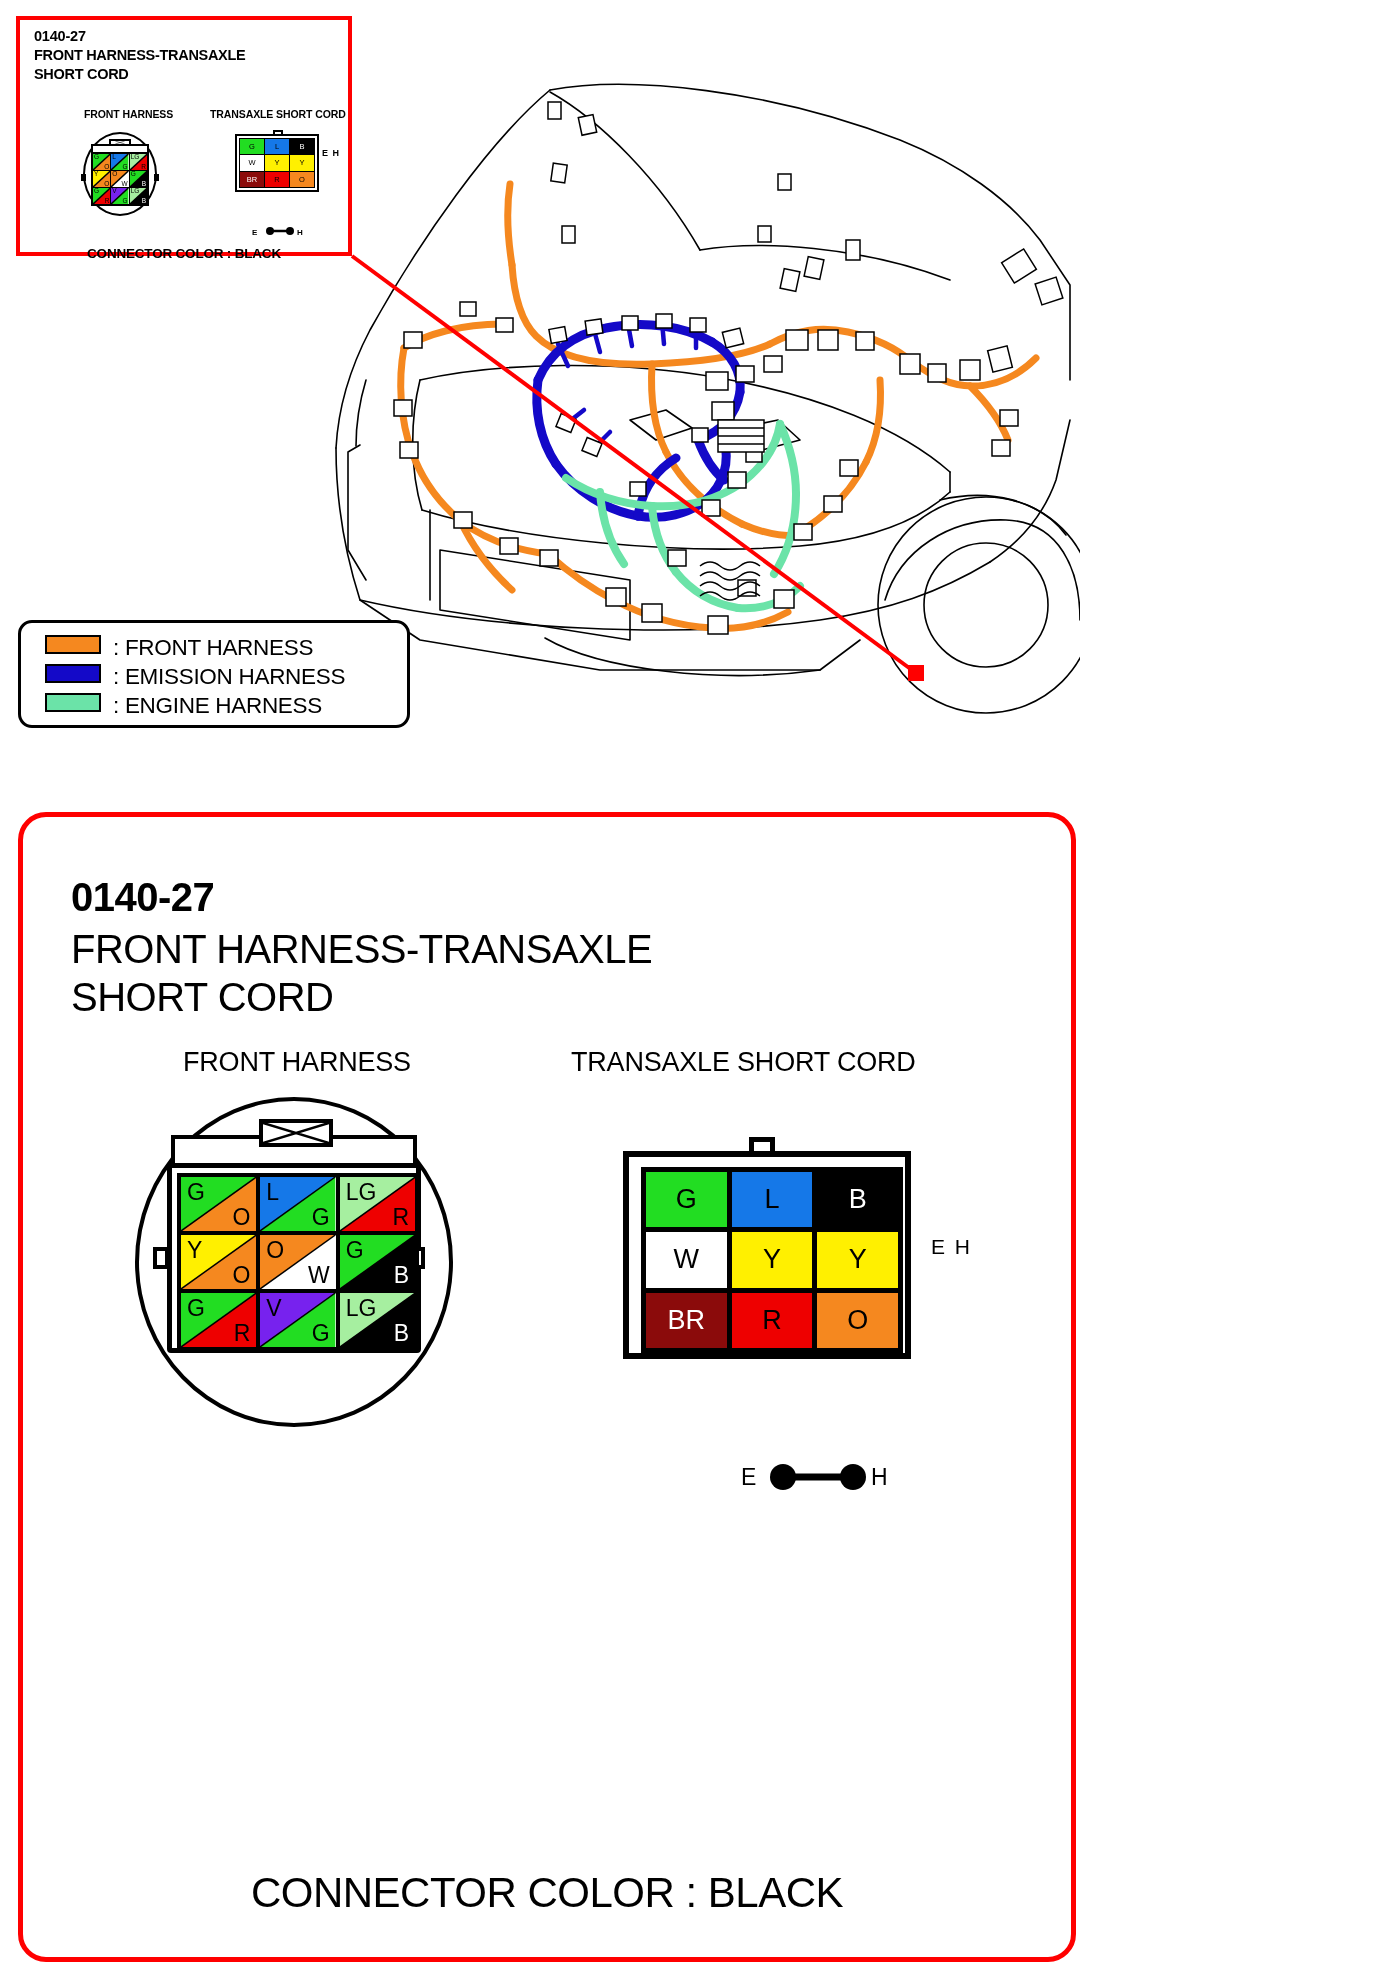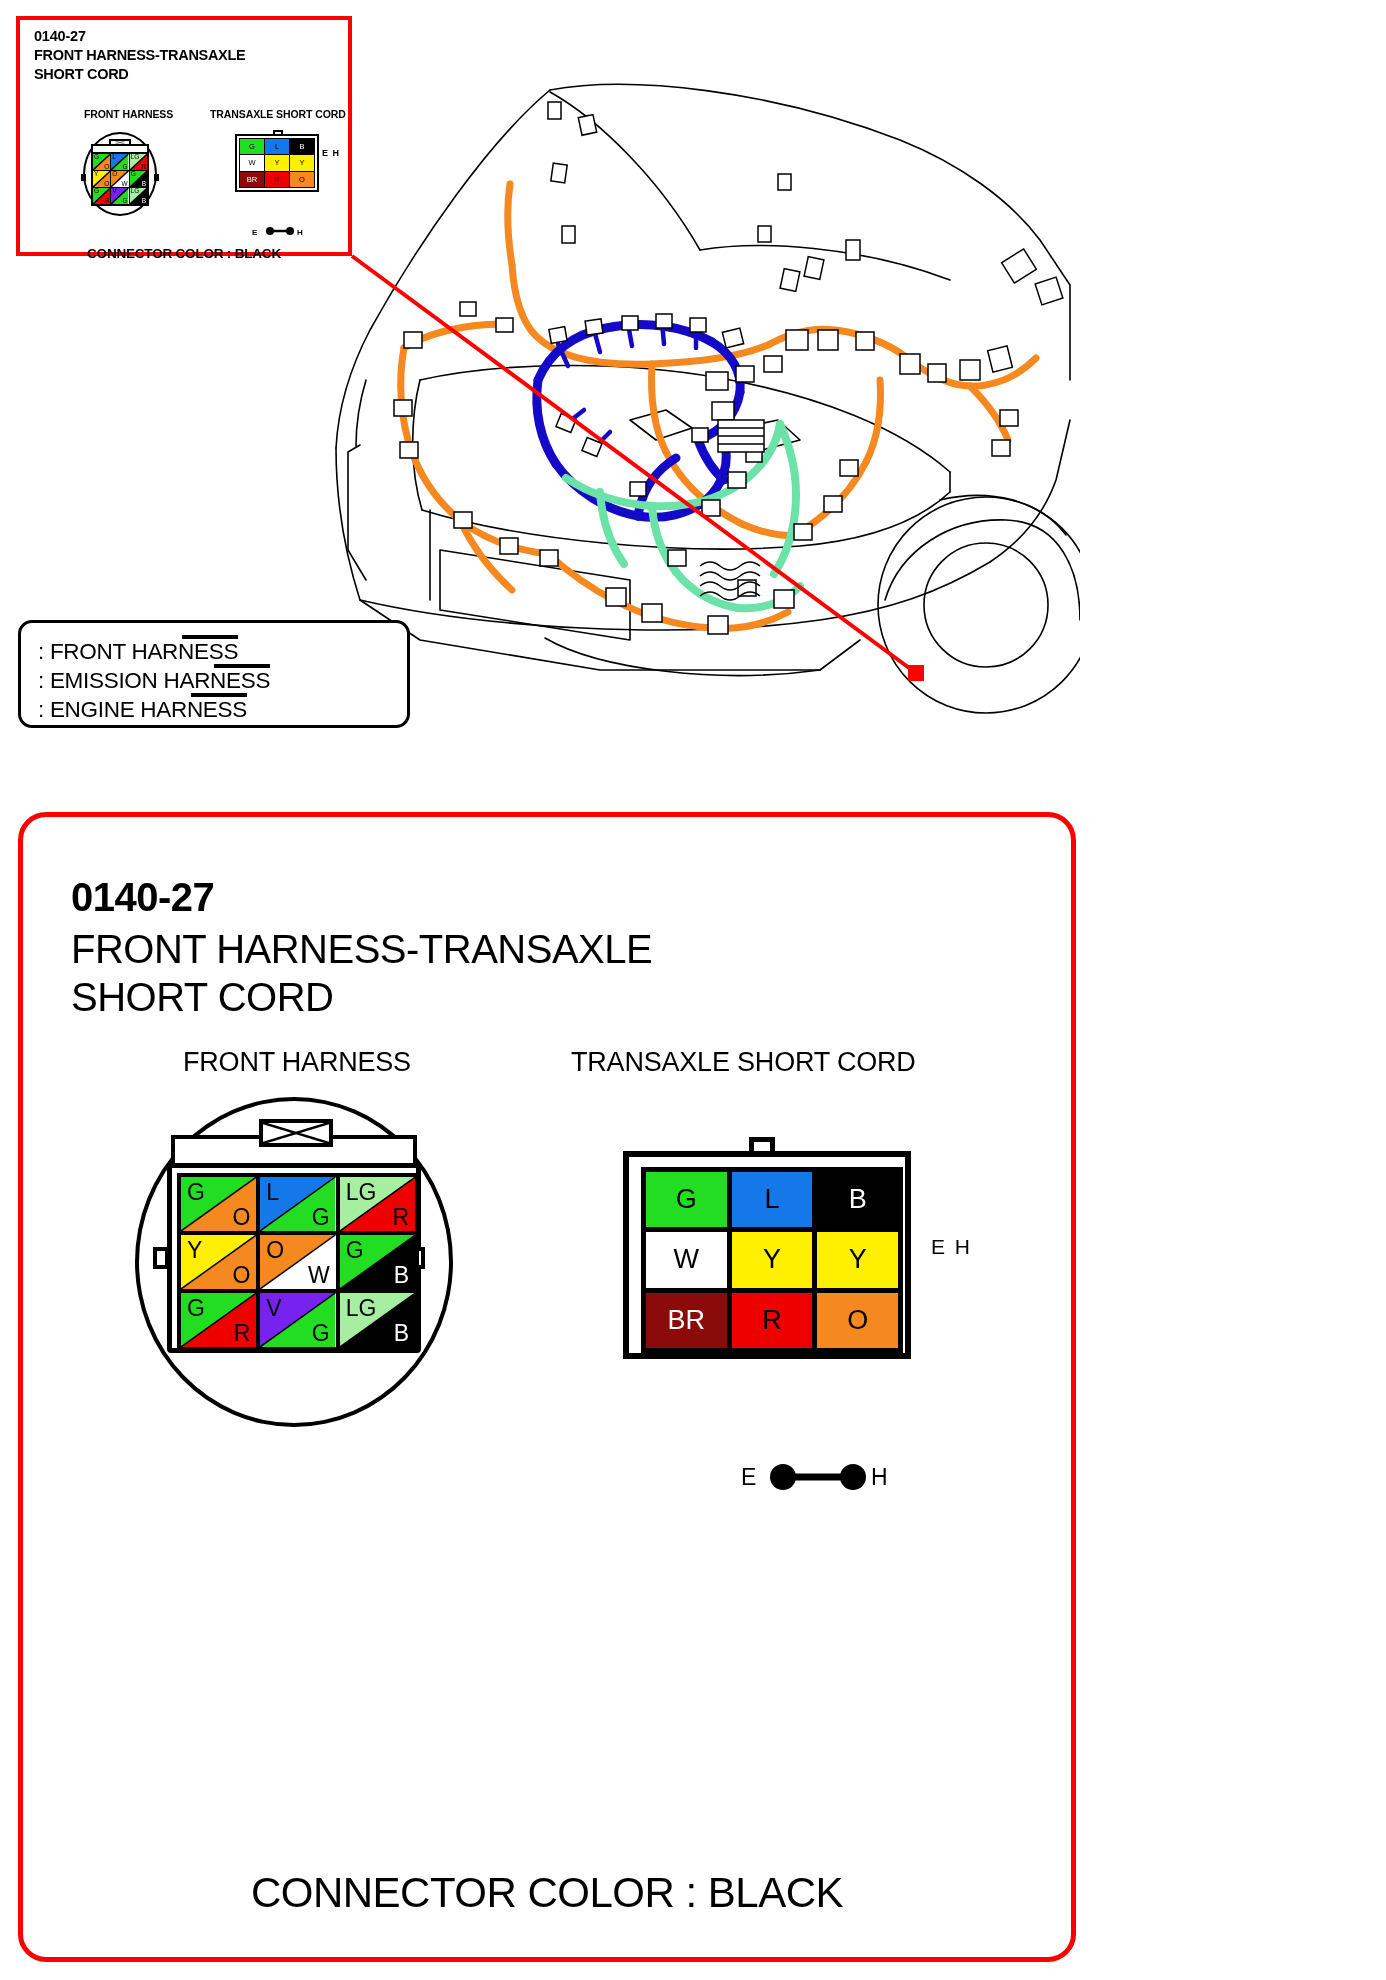--- a/index.html
+++ b/index.html
@@ -45,21 +45,21 @@
   #pointer-svg{position:absolute;left:0;top:0;width:1386px;height:1980px;pointer-events:none;z-index:30;}
 
   
   #car-svg{position:absolute;left:300px;top:80px;width:780px;height:640px;z-index:10;}
 
   
   #legend{
     position:absolute;left:18px;top:620px;width:392px;height:108px;
     border:3px solid #000;border-radius:14px;background:#fff;box-sizing:border-box;z-index:35;
   }
-  .legend-row{position:absolute;left:5px;height:26px;display:flex;align-items:flex-end;flex-direction:column;}
+  .legend-row{position:absolute;left:24px;height:26px;display:flex;align-items:flex-start;}
   .legend-swatch{width:56px;height:19px;border:2px solid #000;box-sizing:border-box;}
   .legend-text{margin-left:12px;font-size:22.5px;letter-spacing:-0.3px;white-space:nowrap;}
 
   
   #main-panel{
     position:absolute;left:18px;top:812px;width:1058px;height:1150px;
     border:5px solid #ff0000;border-radius:28px;background:#fff;box-sizing:border-box;z-index:20;
   }
   #code-big{position:absolute;left:48px;top:58px;font-size:40px;font-weight:bold;letter-spacing:-0.5px;}
   #title-big-1{position:absolute;left:48px;top:110px;font-size:40px;letter-spacing:-0.5px;white-space:nowrap;}

